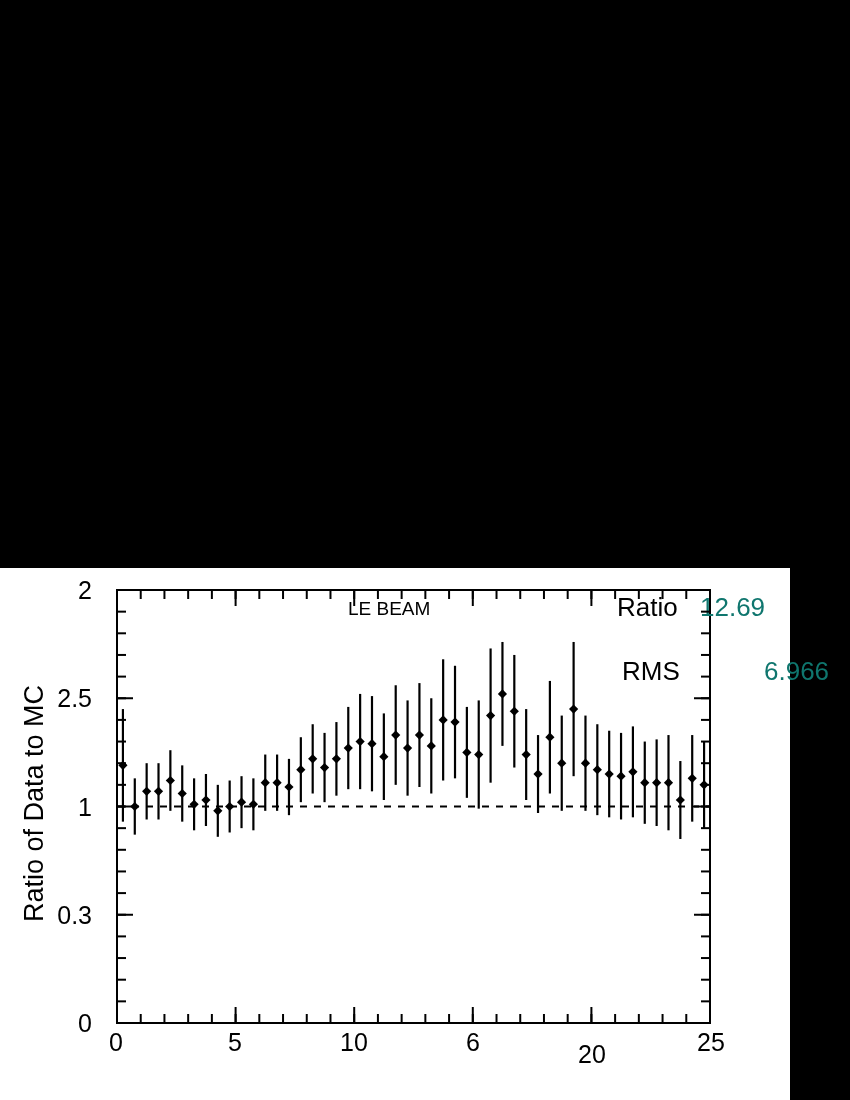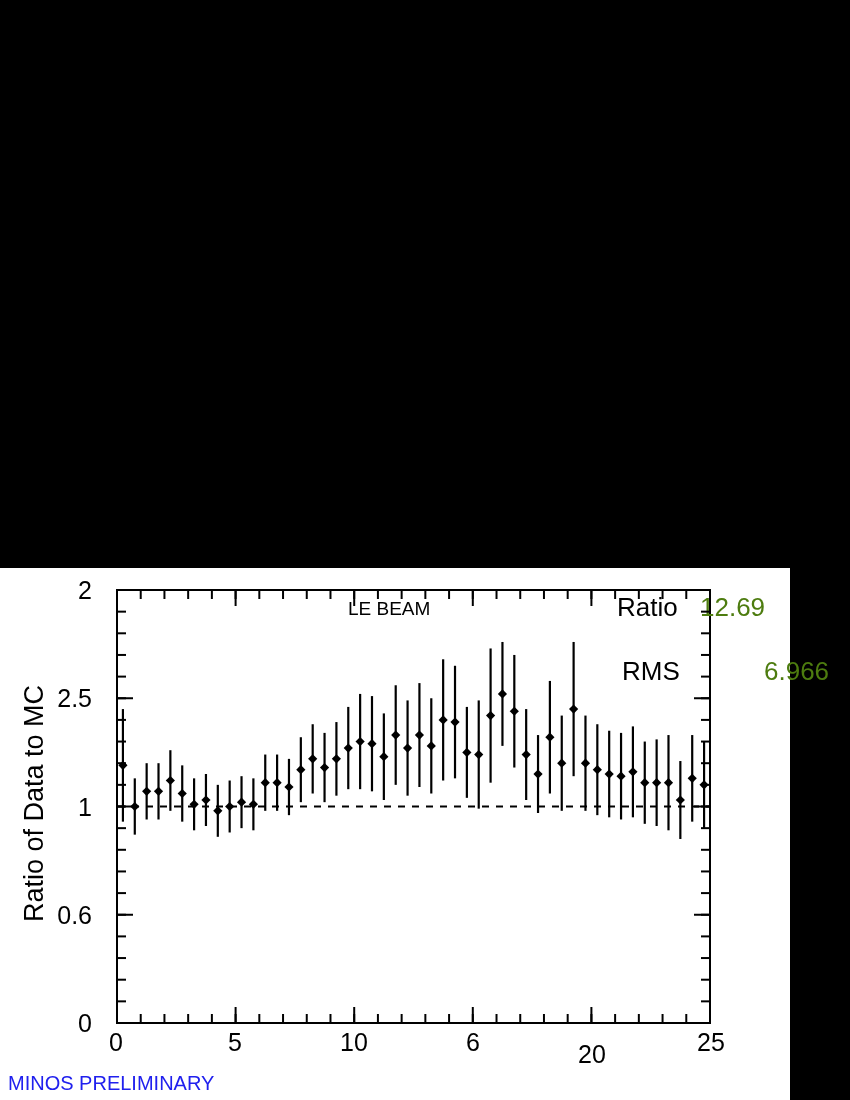--- a/index.html
+++ b/index.html
@@ -64,21 +64,21 @@
   }
   .stat-line {
     position: absolute;
     font-size: 26px;
     color: #000000;
     white-space: nowrap;
   }
   .stat-value {
     position: absolute;
     font-size: 26px;
-    color: #4d7c0f;
+    color: #0f766e;
     white-space: nowrap;
   }
   #preliminary {
     position: absolute;
     left: 8px;
     top: 504px;
     font-size: 20px;
     color: #2020ee;
     white-space: nowrap;
   }
@@ -103,21 +103,21 @@
   <div id="beam-label" style="left:348px; top:30px;">LE BEAM</div>
 
   <div class="stat-line" style="left:617px; top:24px;">Ratio</div>
   <div class="stat-value" style="left:700px; top:24px;">12.69</div>
   <div class="stat-line" style="left:622px; top:88px;">RMS</div>
   <div class="stat-value" style="left:732px; top:88px;margin-left:32px;">6.966</div>
 
   <div class="tick-label" style="left:92px; top:8px;  transform:translateX(-100%);">2</div>
   <div class="tick-label" style="left:92px; top:116px; transform:translateX(-100%);">2.5</div>
   <div class="tick-label" style="left:92px; top:225px; transform:translateX(-100%);">1</div>
-  <div class="tick-label" style="left:92px; top:333px; transform:translateX(-100%);">0.6</div>
+  <div class="tick-label" style="left:92px; top:333px; transform:translateX(-100%);">0.3</div>
   <div class="tick-label" style="left:92px; top:441px; transform:translateX(-100%);">0</div>
 
   <div class="tick-label" style="left:116px; top:460px; transform:translateX(-50%);">0</div>
   <div class="tick-label" style="left:235px; top:460px; transform:translateX(-50%);">5</div>
   <div class="tick-label" style="left:354px; top:460px; transform:translateX(-50%);">10</div>
   <div class="tick-label" style="left:473px; top:460px; transform:translateX(-50%);">6</div>
   <div class="tick-label" style="left:592px; top:472px; transform:translateX(-50%);">20</div>
   <div class="tick-label" style="left:711px; top:460px; transform:translateX(-50%);">25</div>
 
   <svg id="data-svg" viewBox="0 0 790 532">
@@ -337,14 +337,13 @@
         <polygon points="668.49,210.08499999999998 673.09,214.68499999999997 668.49,219.28499999999997 663.89,214.68499999999997" fill="#000000"></polygon>
         <line x1="680.35" y1="193.03500000000003" x2="680.35" y2="270.975" stroke="#000000" stroke-width="2.2"></line>
         <polygon points="680.35,227.405 684.95,232.005 680.35,236.605 675.75,232.005" fill="#000000"></polygon>
         <line x1="692.21" y1="167.055" x2="692.21" y2="253.655" stroke="#000000" stroke-width="2.2"></line>
         <polygon points="692.21,205.75500000000002 696.8100000000001,210.35500000000002 692.21,214.955 687.61,210.35500000000002" fill="#000000"></polygon>
         <line x1="704.07" y1="173.55" x2="704.07" y2="260.15" stroke="#000000" stroke-width="2.2"></line>
         <polygon points="704.07,212.25 708.6700000000001,216.85 704.07,221.45 699.47,216.85" fill="#000000"></polygon>
       </g>
   </svg>
 
-  <div id="preliminary">MINOS PRELIMINARY</div>
 </div>
 
 </body></html>

